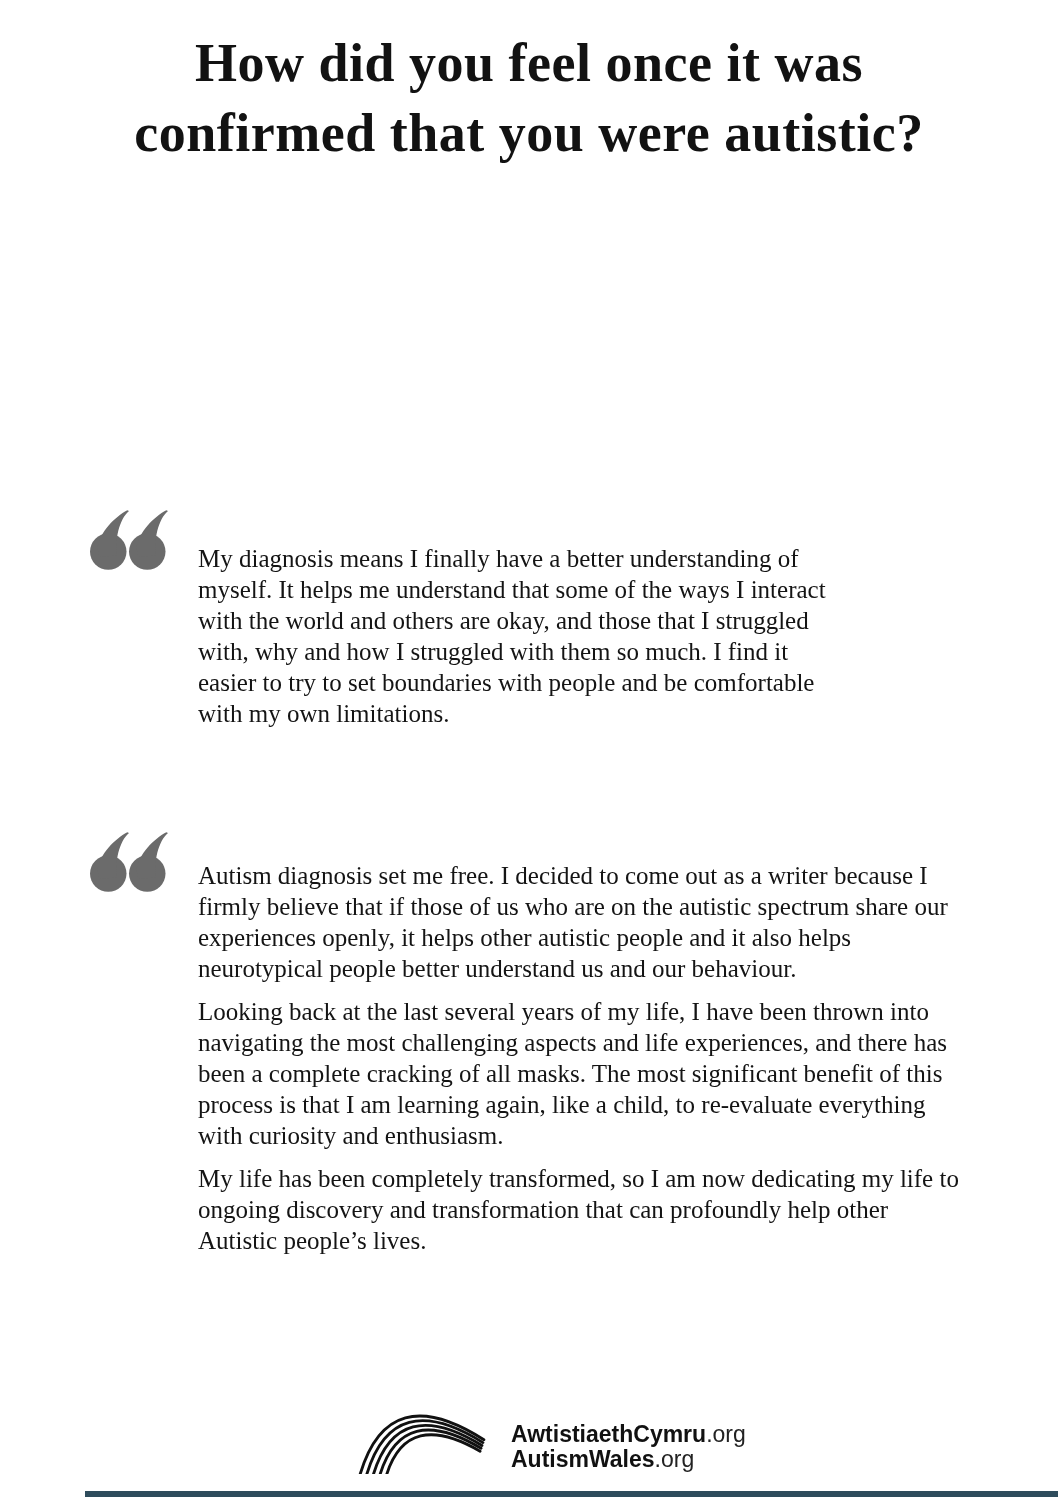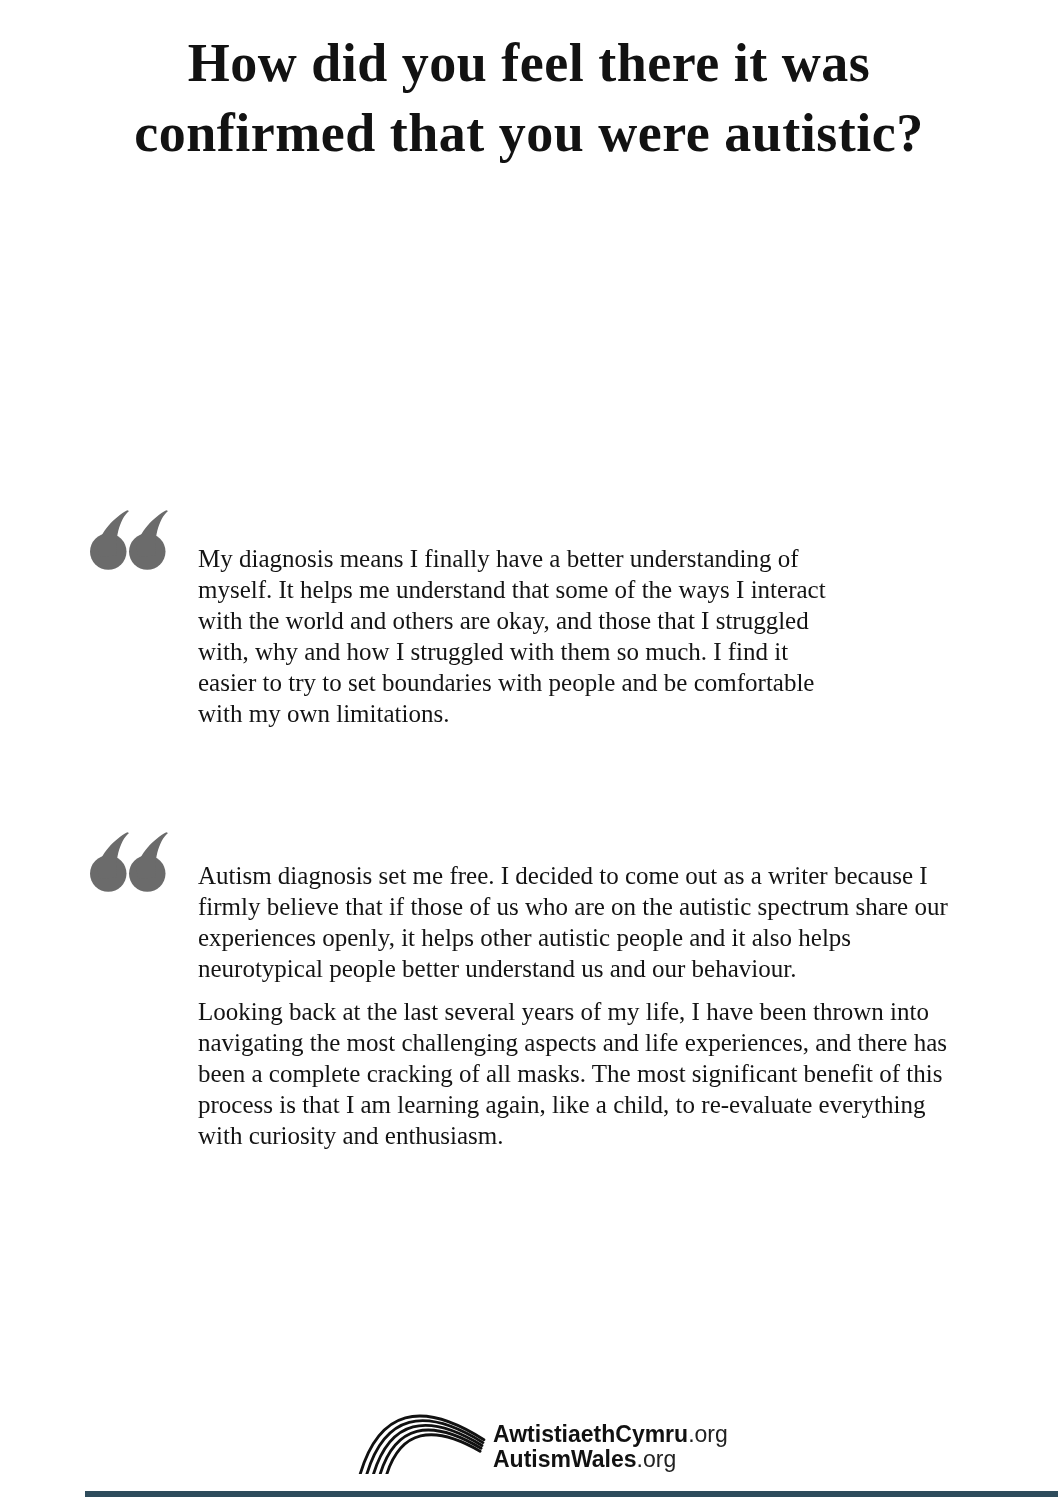--- a/index.html
+++ b/index.html
@@ -34,37 +34,37 @@
   }
   .quote-text p { margin:12px; }
   .quote-text-1 { top:531px; width:665px; }
   .quote-text-2 { top:848px; width:790px; }
   .footer-logo {
     position:absolute; left:356px; top:1396px;
     display:flex; align-items:flex-start;
   }
   .footer-logo svg { display:block; }
   .logo-text {
-    margin-left:3px; margin-top:26px;
+    margin-left:21px; margin-top:26px;
     font-family:"Liberation Sans","DejaVu Sans",sans-serif;
     font-size:23px; line-height:25px; color:#111111;
   }
   .logo-name { font-weight:700; color:#111111; }
   .logo-suffix { font-weight:400; color:#222222; }
   .bottom-bar {
     position:absolute; left:85px; right:0; bottom:0; height:6px;
     background:#2e4c5c;
   }
 </style>
 </head>
 <body>
 
 <div class="page">
 
-  <h1 class="page-title">How did you feel there it was confirmed that you were autistic?</h1>
+  <h1 class="page-title">How did you feel once it was confirmed that you were autistic?</h1>
 
 
   <div class="quote-icon quote-icon-1">
     <svg width="78" height="60" viewBox="0 0 94 72" fill="#6b6b6b" xmlns="http://www.w3.org/2000/svg">
       <g>
         <circle cx="22" cy="50" r="22"></circle>
         <path d="M45 0 C30 8 12 26 9 45 L11 56 L32 55 C30 36 35 11 47 1 Z"></path>
       </g>
       <g transform="translate(47,0)">
         <circle cx="22" cy="50" r="22"></circle>
@@ -84,20 +84,21 @@
       </g>
       <g transform="translate(47,0)">
         <circle cx="22" cy="50" r="22"></circle>
         <path d="M45 0 C30 8 12 26 9 45 L11 56 L32 55 C30 36 35 11 47 1 Z"></path>
       </g>
     </svg>
   </div>
   <div class="quote-text quote-text-2">
     <p>Autism diagnosis set me free. I decided to come out as a writer because I firmly believe that if those of us who are on the autistic spectrum share our experiences openly, it helps other autistic people and it also helps neurotypical people better understand us and our behaviour.</p>
     <p>Looking back at the last several years of my life, I have been thrown into navigating the most challenging aspects and life experiences, and there has been a complete cracking of all masks. The most significant benefit of this process is that I am learning again, like a child, to re-evaluate everything with curiosity and enthusiasm.</p>
+    <p>My life has been completely transformed, so I am now dedicating my life to ongoing discovery and transformation that can profoundly help other Autistic people’s lives.</p>
   </div>
 
   <div class="footer-logo">
     <span>
       <svg width="134" height="78" viewBox="0 0 140 82" fill="none" stroke="#111111" stroke-width="3" stroke-linecap="round" xmlns="http://www.w3.org/2000/svg">
         <path d="M4 82 Q34 -18 134 46"></path>
         <path d="M11 82 Q39 -10 133 49"></path>
         <path d="M18 82 Q44 -2 132 52"></path>
         <path d="M25 82 Q49 6 131 55"></path>
         <path d="M32 82 Q54 14 130 58"></path>

